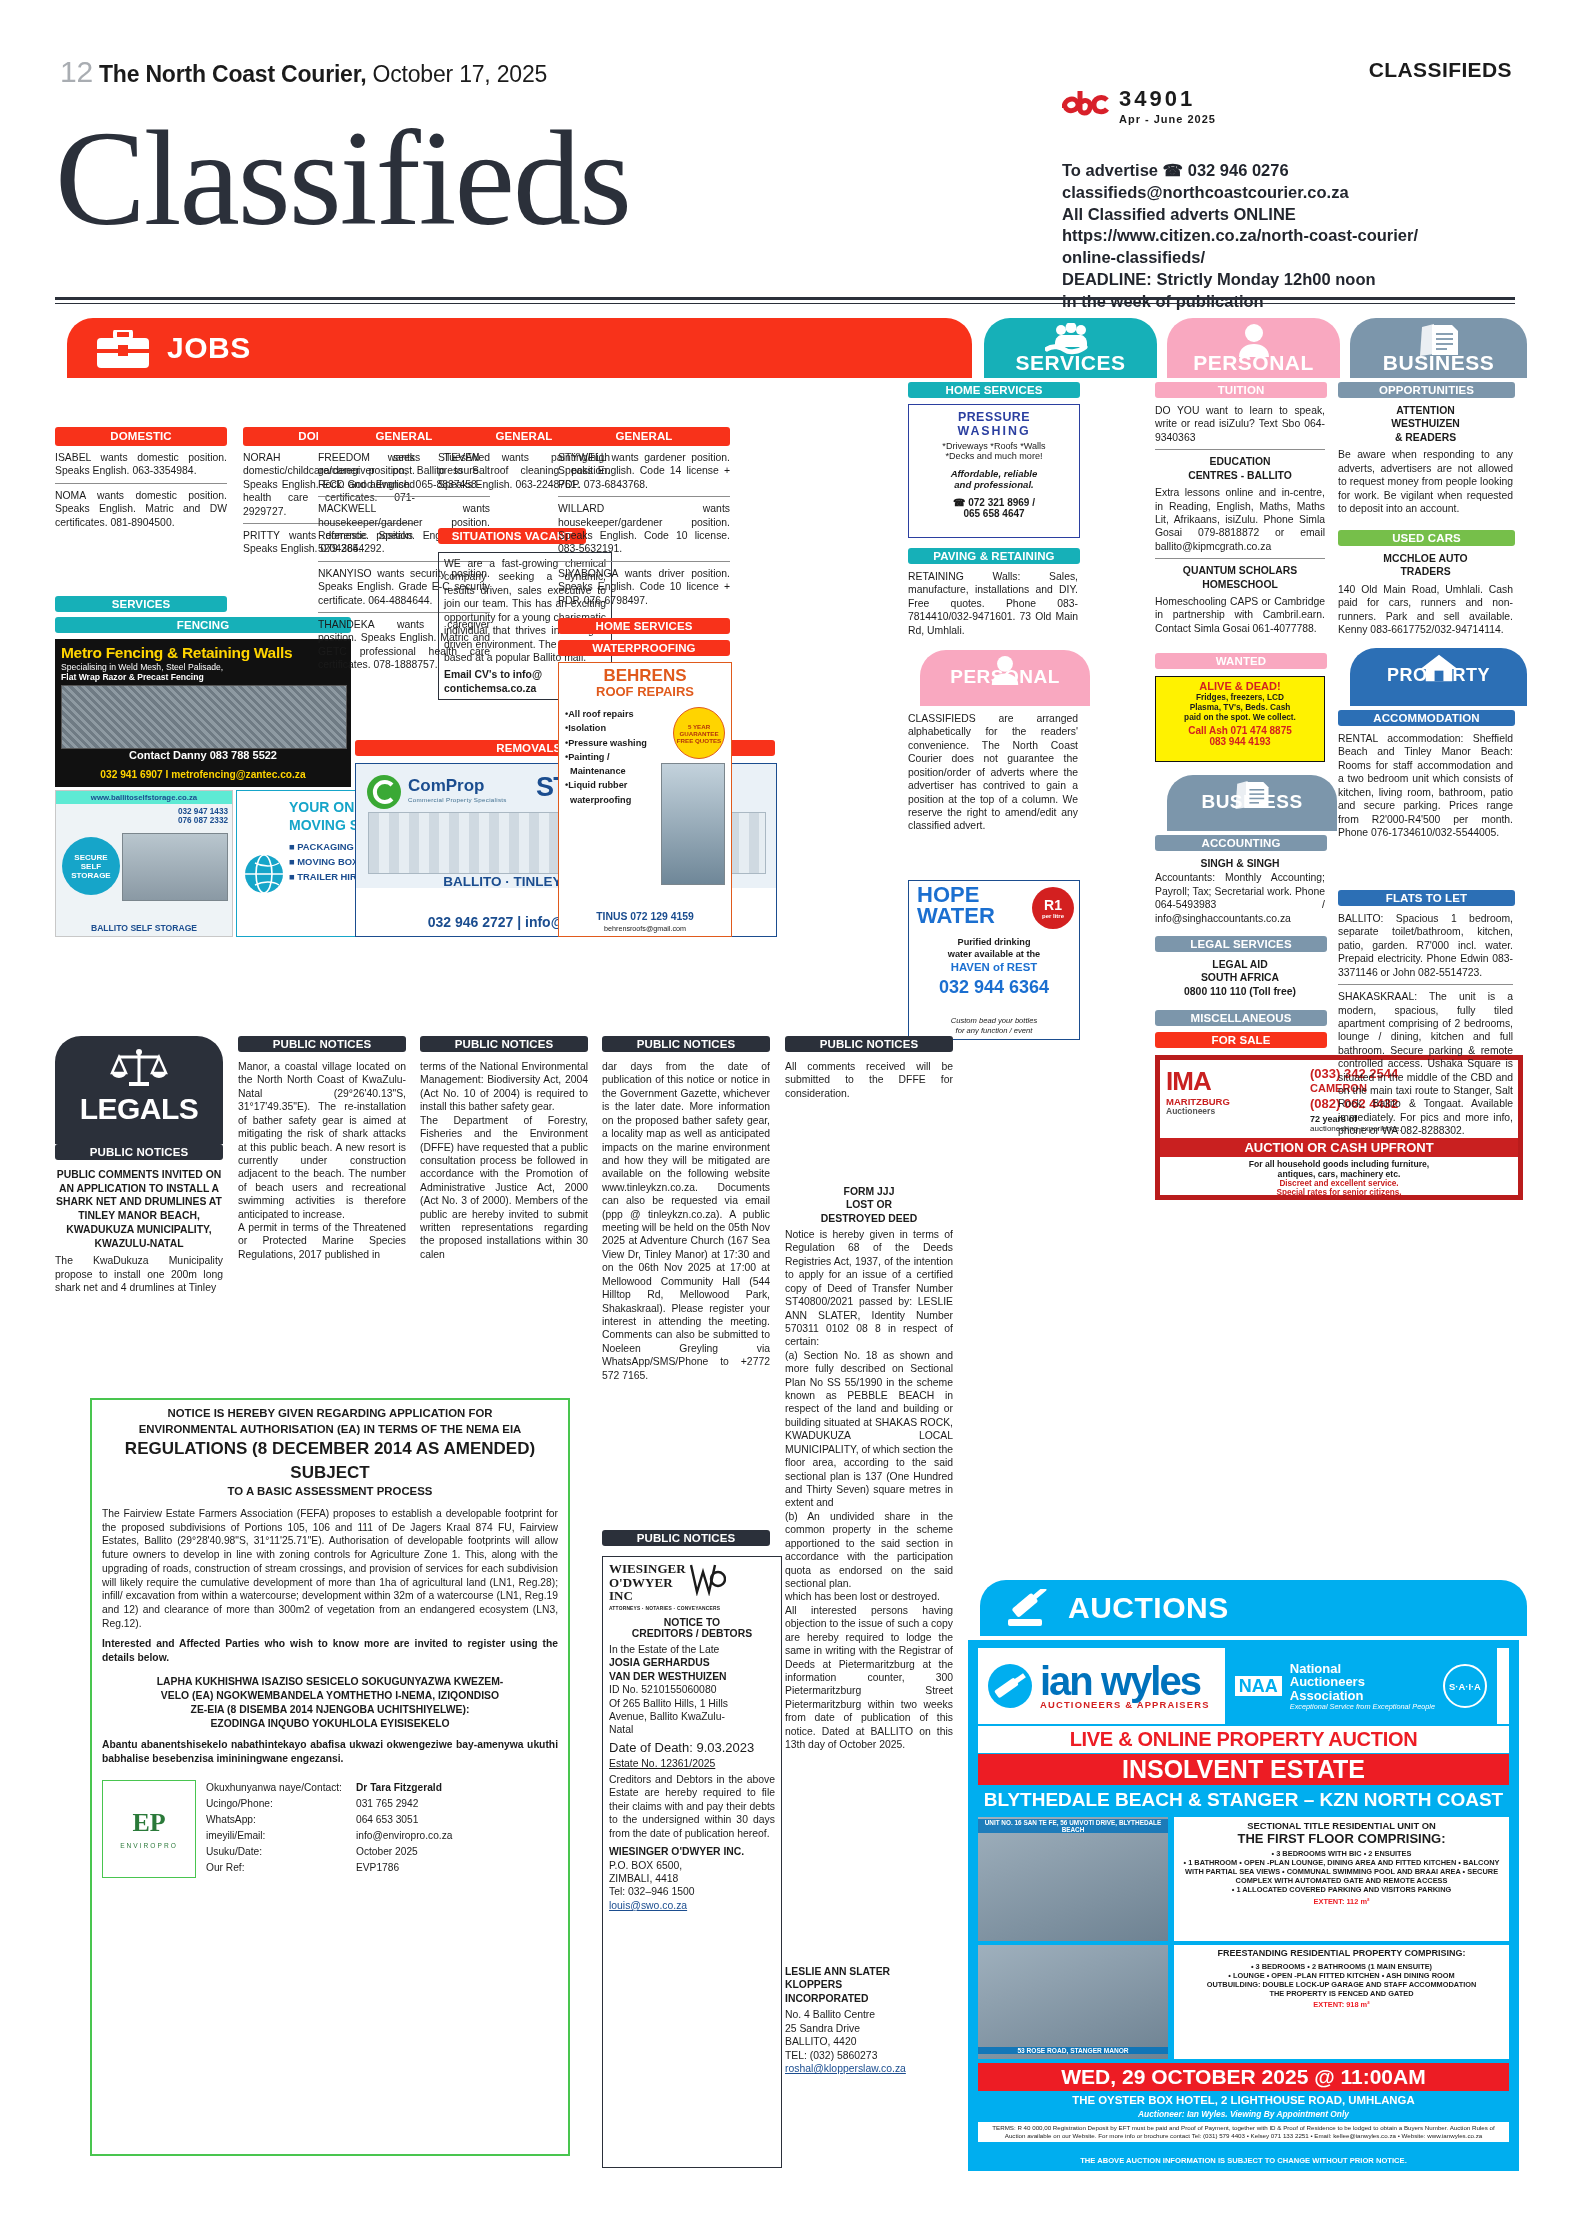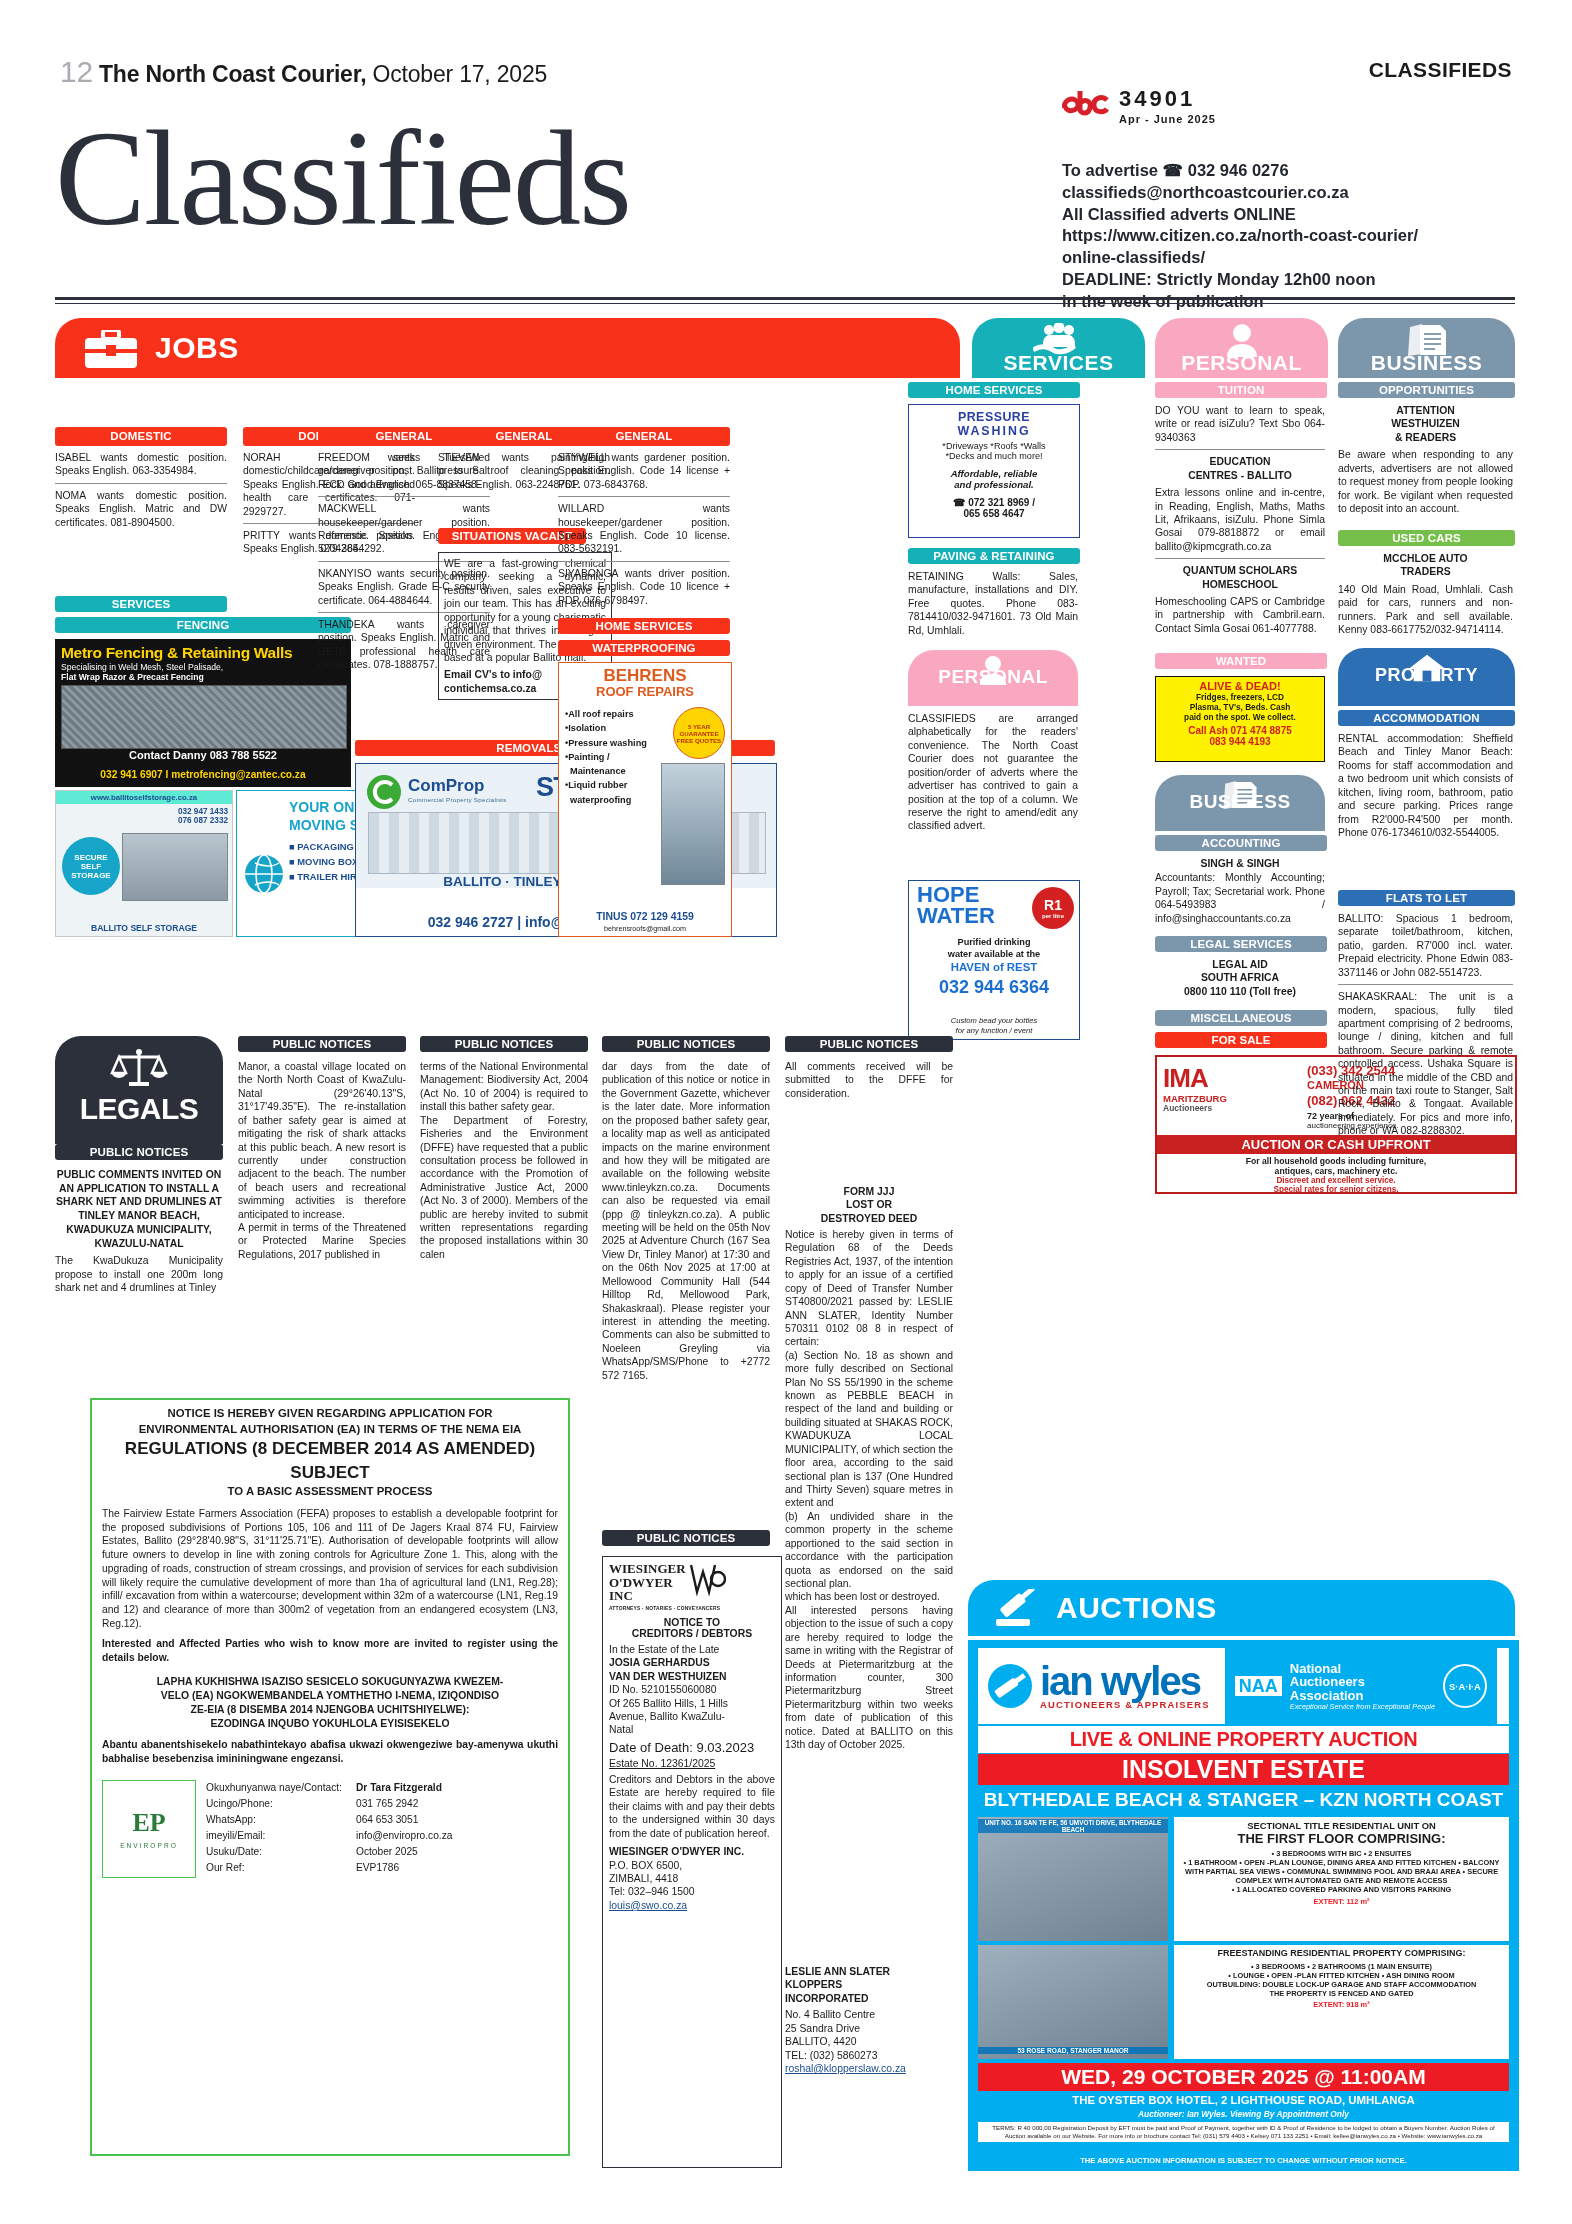--- a/index.html
+++ b/index.html
@@ -21,21 +21,21 @@
   .masthead-rule{position:absolute;left:55px;top:297px;width:1460px;border-top:3px solid #2b303a;}
   .masthead-rule2{position:absolute;left:55px;top:303px;width:1460px;border-top:1px solid #2b303a;}
 
   
   .col{position:absolute;font-size:10.4px;line-height:1.29;text-align:justify;color:#1b1b1b;}
   .col p{margin:0 0 4px 0;}
   .hr{border-top:1px solid #8d8d8d;margin:5px 14px 5px 0;}
   .hr.full{margin-right:0;}
 
   
-  .banner{color:#fff;font-weight:bold;display:flex;align-items:center;border-radius:26px 26px 0 0;}
+  .banner{color:#fff;font-weight:bold;display:flex;align-items:center;border-radius:26px 26px 0 0;margin-left:12px;}
   .banner .b-txt{font-size:30px;letter-spacing:.5px;}
   .subhead{color:#fff;font-weight:bold;font-size:11.5px;text-align:center;border-radius:3px;padding:2px 0;letter-spacing:.1px;}
   .subhead.red{background:#f8321a;}
   .subhead.teal{background:#16b0b8;}
   .subhead.pink{background:#f9a8c0;}
   .subhead.slate{background:#7c96ab;}
   .subhead.green{background:#76bf4a;}
   .subhead.blue{background:#2c6fb5;}
   .subhead.dark{background:#2b303a;}
   .adbox{border:1.2px solid #2b303a;padding:4px 5px;}
@@ -387,21 +387,21 @@
     <p class="bold" style="margin:0;">SOUTH AFRICA</p>
     <p class="bold" style="margin:0;">0800 110 110 (Toll free)</p>
   </div>
   <div style="position:absolute;left:1155px;top:1010px;width:172px;">
     <div class="subhead slate">MISCELLANEOUS</div>
   </div>
   <div style="position:absolute;left:1155px;top:1032px;width:172px;">
     <div class="subhead red">FOR SALE</div>
   </div>
 
-  <div class="art" style="left:1155px;top:1055px;width:358px;height:135px;background:#fff;border:2px solid #b91c1c;">
+  <div class="art" style="left:1155px;top:1055px;width:358px;height:135px;background:#fff;border:5px solid #b91c1c;">
     <div style="position:absolute;left:6px;top:6px;font-size:26px;font-weight:bold;color:#c92020;letter-spacing:-1px;">IMA</div>
     <div style="position:absolute;left:6px;top:36px;font-size:9.5px;font-weight:bold;color:#c92020;">MARITZBURG</div>
     <div style="position:absolute;left:6px;top:46px;font-size:8.5px;font-weight:bold;color:#555;">Auctioneers</div>
     <div style="position:absolute;left:150px;top:6px;font-size:13px;font-weight:bold;color:#c92020;">(033) 342 2544</div>
     <div style="position:absolute;left:150px;top:22px;font-size:11px;font-weight:bold;color:#c92020;">CAMERON</div>
     <div style="position:absolute;left:150px;top:36px;font-size:13px;font-weight:bold;color:#c92020;">(082) 062 4432</div>
     <div style="position:absolute;left:150px;top:54px;font-size:9px;font-weight:bold;">72 years of</div>
     <div style="position:absolute;left:150px;top:64px;font-size:8px;">auctioneering experience.</div>
     <div style="position:absolute;left:0;top:78px;width:358px;background:#c92020;color:#fff;text-align:center;font-size:13px;font-weight:bold;padding:2px 0;">AUCTION OR CASH UPFRONT</div>
     <div style="position:absolute;left:0;top:99px;width:358px;text-align:center;font-size:8.6px;font-weight:bold;">For all household goods including furniture,</div>

